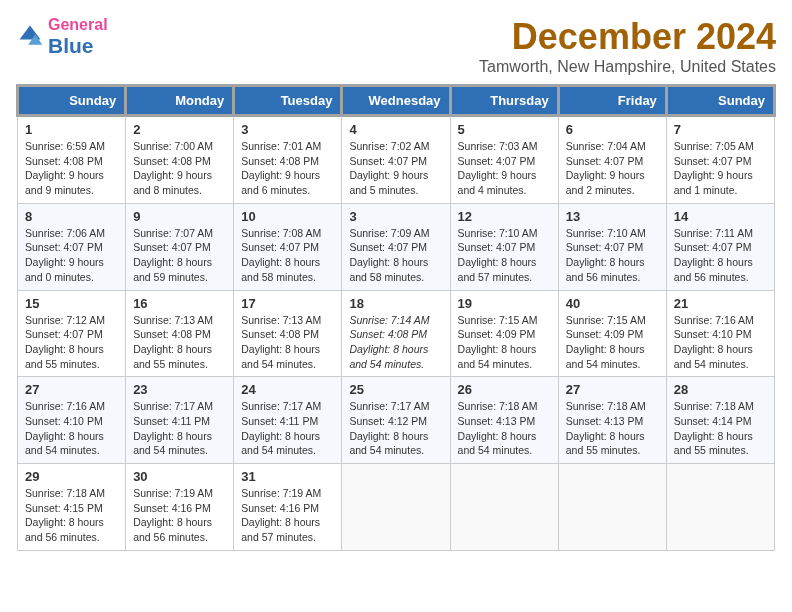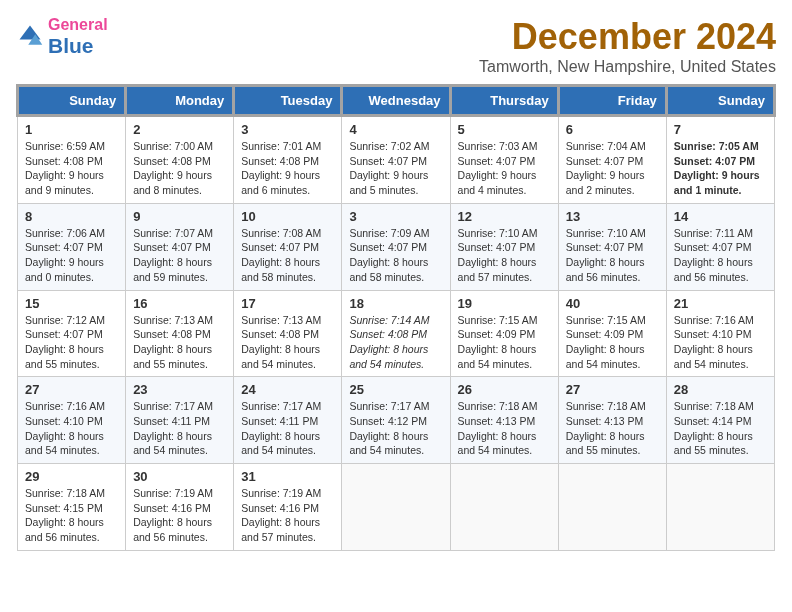--- a/index.html
+++ b/index.html
@@ -157,21 +157,21 @@
 Daylight: 9 hours and 4 minutes.</div>
         </td>
         <td>
           <span class="day-num">6</span>
           <div class="day-info" style="white-space: pre-line;">Sunrise: 7:04 AM
 Sunset: 4:07 PM
 Daylight: 9 hours and 2 minutes.</div>
         </td>
         <td>
           <span class="day-num">7</span>
-          <div class="day-info" style="white-space: pre-line; font-weight: bold;">Sunrise: 7:05 AM
+          <div class="day-info" style="white-space: pre-line;">Sunrise: 7:05 AM
 Sunset: 4:07 PM
 Daylight: 9 hours and 1 minute.</div>
         </td>
       </tr>
       <tr>
         <td>
           <span class="day-num">8</span>
           <div class="day-info" style="white-space: pre-line;">Sunrise: 7:06 AM
 Sunset: 4:07 PM
 Daylight: 9 hours and 0 minutes.</div>

